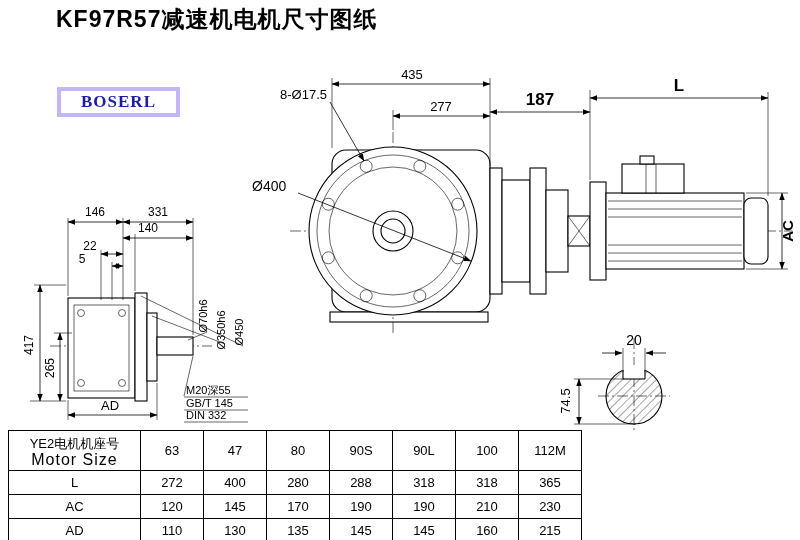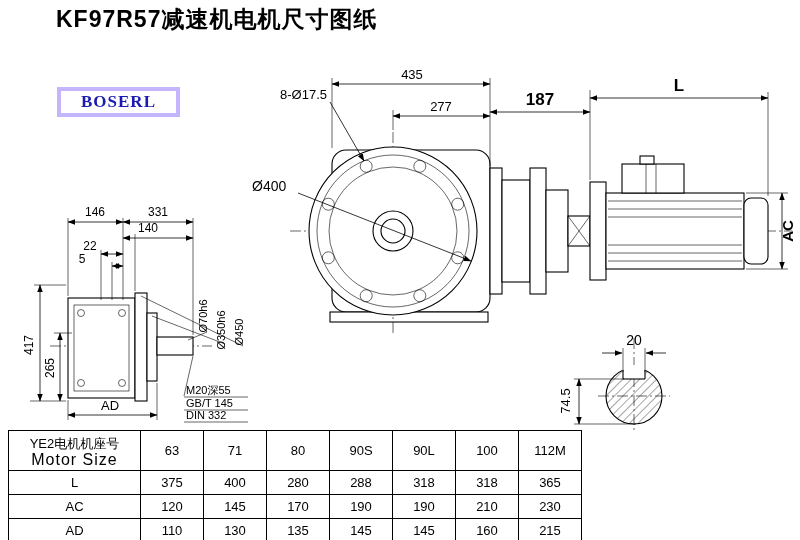--- a/index.html
+++ b/index.html
@@ -210,30 +210,30 @@
       <col style="width:63px">
       <col style="width:63px">
   </colgroup>
   <tbody>
       <tr class="hdr">
     <td>
       <span class="hdr-cn">YE2电机机座号</span>
       <span class="hdr-en">Motor Size</span>
     </td>
     <td>63</td>
-    <td>71</td>
+    <td>47</td>
     <td>80</td>
     <td>90S</td>
     <td>90L</td>
     <td>100</td>
     <td>112M</td>
   </tr>
   <tr>
     <td>L</td>
-    <td>375</td>
+    <td>272</td>
     <td>400</td>
     <td>280</td>
     <td>288</td>
     <td>318</td>
     <td>318</td>
     <td>365</td>
   </tr>
   <tr>
     <td>AC</td>
     <td>120</td>

